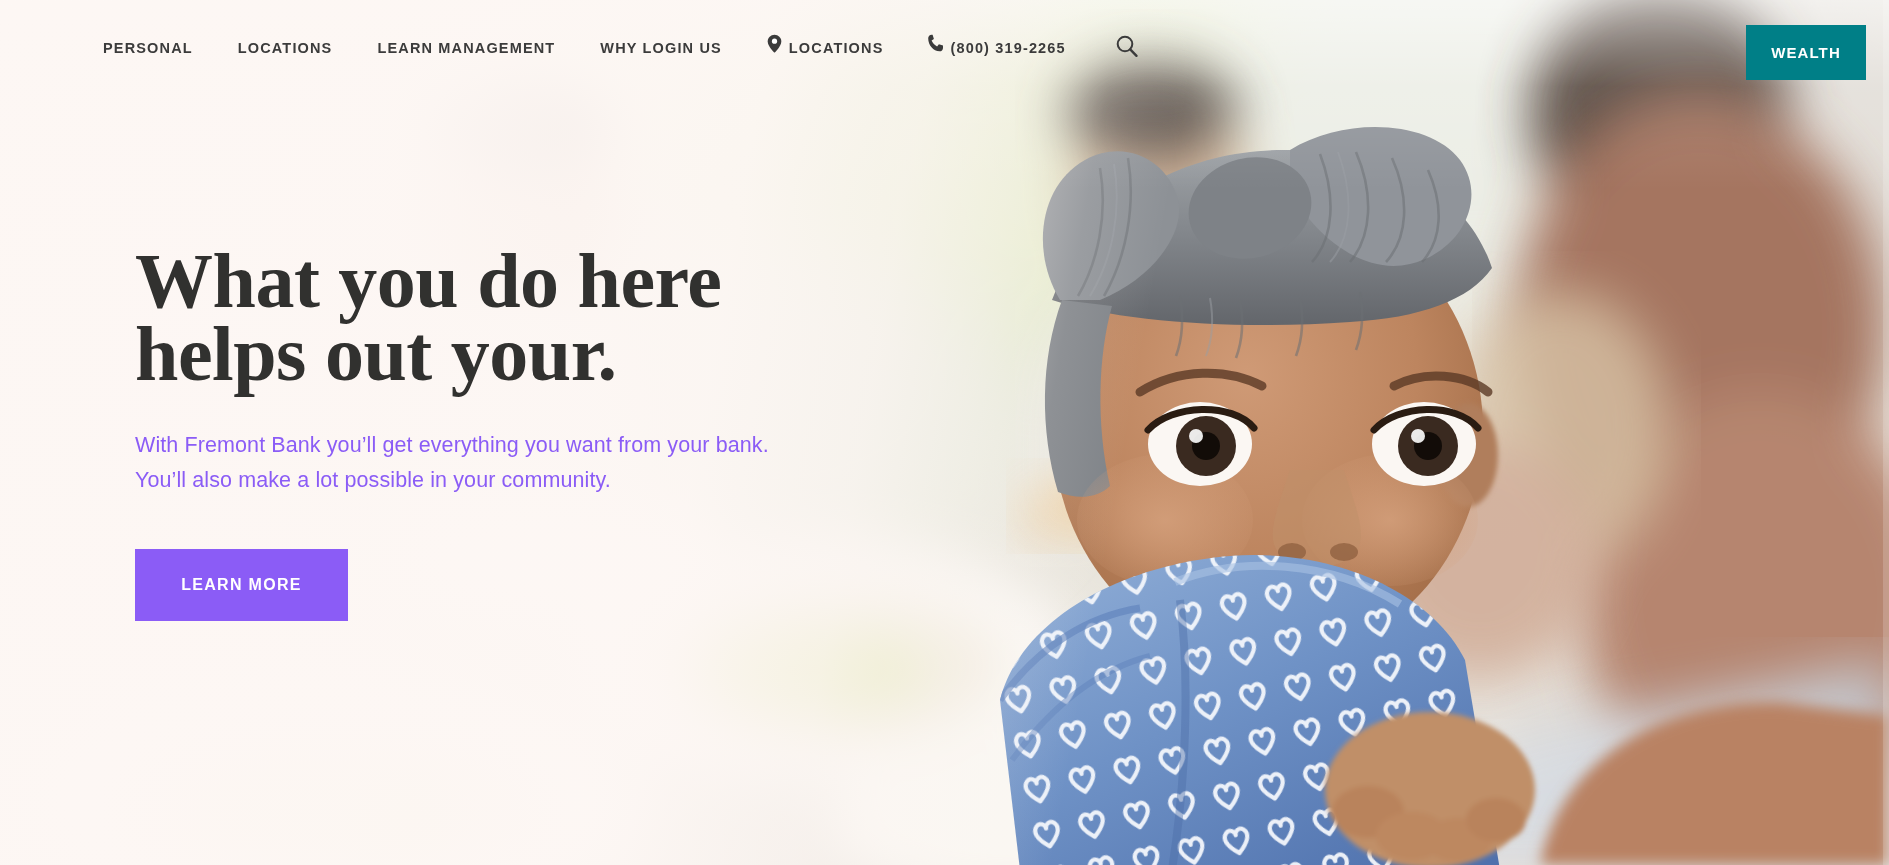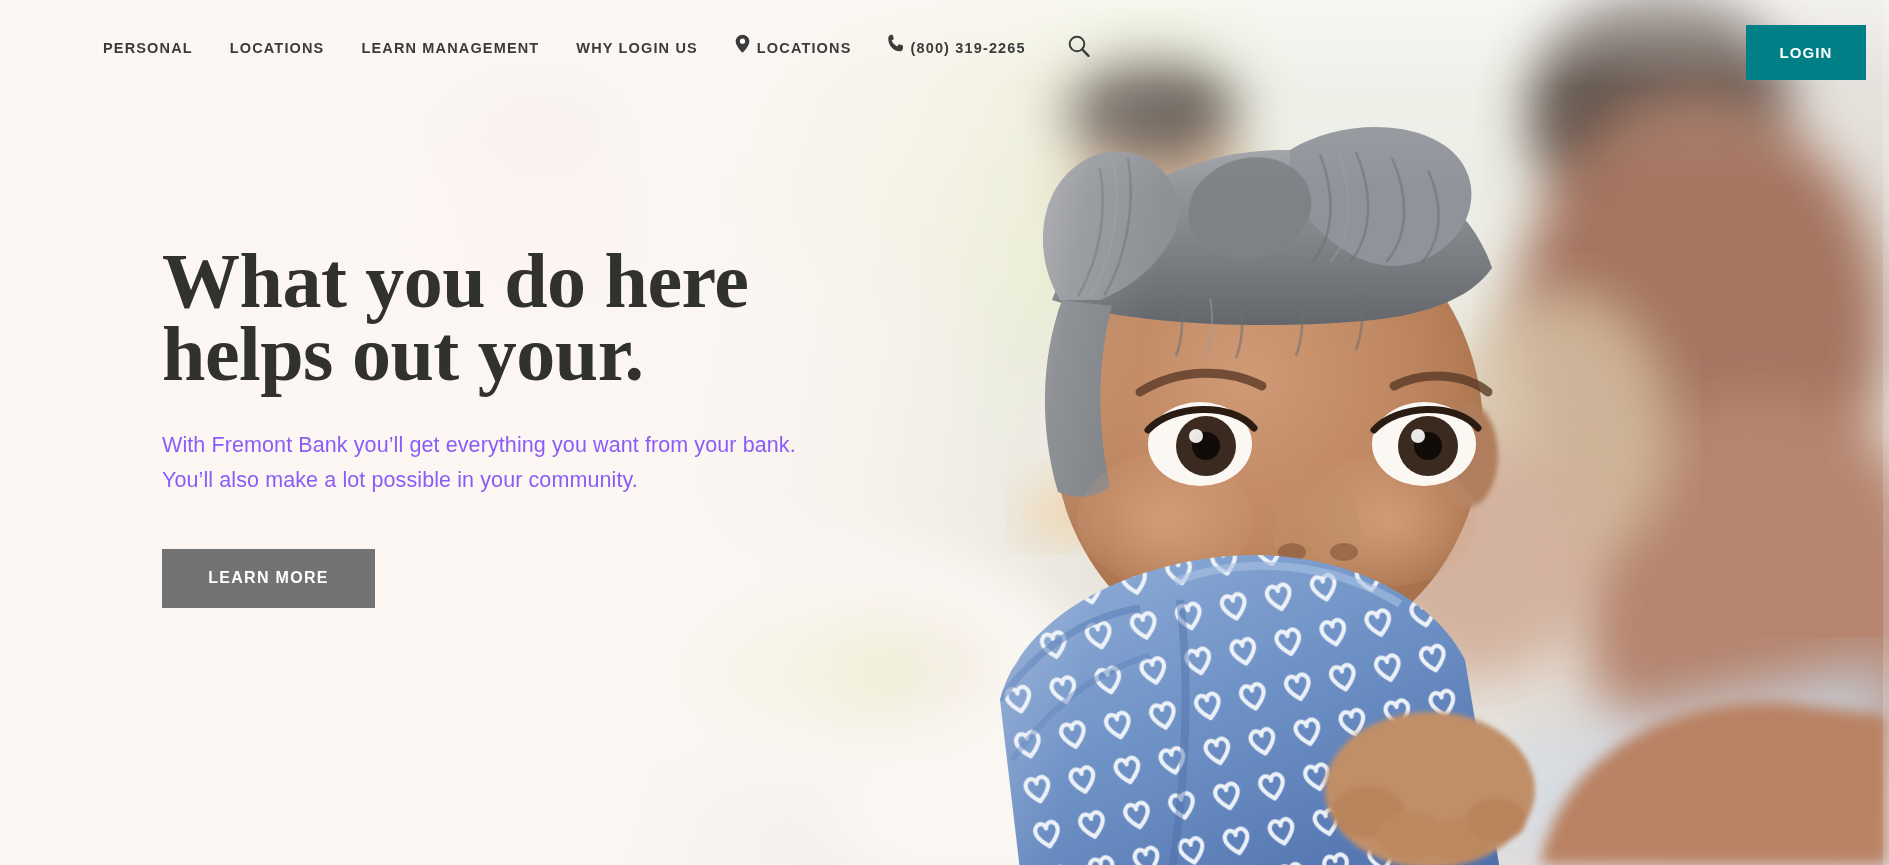--- a/index.html
+++ b/index.html
@@ -76,21 +76,21 @@
     letter-spacing:0.4px;
     color:#13110f;
     line-height:1;
     white-space:nowrap;
     font-variant:small-caps;
   }
 
   .nav {
     display:flex;
     align-items:center;
-    gap:4px;
+    gap:12px;
     margin-left:103px;
     margin-top:30px;
     flex:1;
   }
   .nav-item {
     font-size:14.5px;
     font-weight:bold;
     letter-spacing:1.15px;
     color:#3b3b3b;
     text-decoration:none;
@@ -139,21 +139,20 @@
     justify-content:center;
   }
 
   
   .hero-content {
     position:absolute;
     left:135px;
     top:245px;
     z-index:30;
     width:800px;
-    margin-left:27px;
   }
   .hero-title {
     font-family:"Liberation Serif", serif;
     font-size:78px;
     line-height:0.93;
     font-weight:bold;
     color:#31312f;
     letter-spacing:-0.5px;
     max-width:700px;
   }
@@ -164,22 +163,22 @@
     color:#8b5cf6;
     max-width:640px;
     letter-spacing:0.1px;
   }
   .cta-btn {
     margin-top:51px;
     display:inline-flex;
     align-items:center;
     justify-content:center;
     width:213px;
-    height:59px;
-    background:#737373;
+    height:72px;
+    background:#8b5cf6;
     color:#ffffff;
     border:none;
     font-size:16px;
     font-weight:bold;
     letter-spacing:1.3px;
     cursor:pointer;
     font-family:"Liberation Sans", sans-serif;
   }
 
   
@@ -463,21 +462,21 @@
       <button class="search-btn" aria-label="Search">
         <span>
           <svg width="24" height="24" viewBox="0 0 24 24" xmlns="http://www.w3.org/2000/svg" aria-hidden="true">
             <circle cx="10" cy="10" r="7.3" fill="none" stroke="#3b3b3b" stroke-width="2"></circle>
             <line x1="15.2" y1="15.4" x2="21.5" y2="21.8" stroke="#3b3b3b" stroke-width="2.4" stroke-linecap="round"></line>
           </svg>
         </span>
       </button>
     </nav>
 
-    <button class="login-btn">LOGIN</button>
+    <button class="login-btn">WEALTH</button>
   </header>
 
   <section class="hero-content">
     <h1 class="hero-title">
       <span>What you do here</span><br>
       <span>helps out your.</span>
     </h1>
     <p class="hero-sub">With Fremont Bank you’ll get everything you want from your bank. You’ll also make a lot possible in your community.</p>
     <button class="cta-btn">LEARN MORE</button>
   </section>

